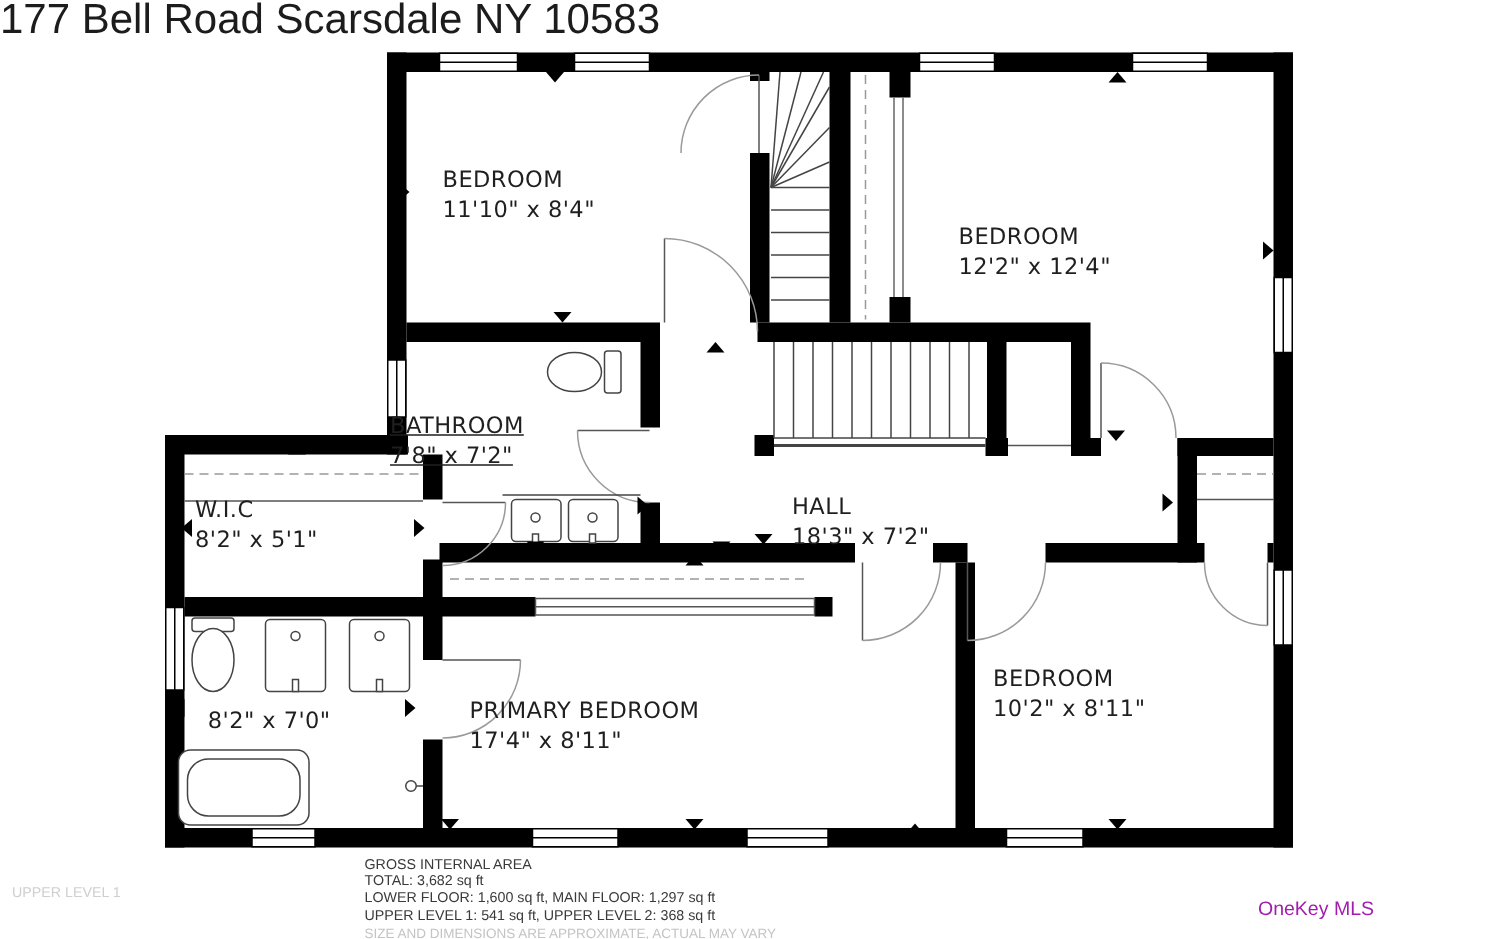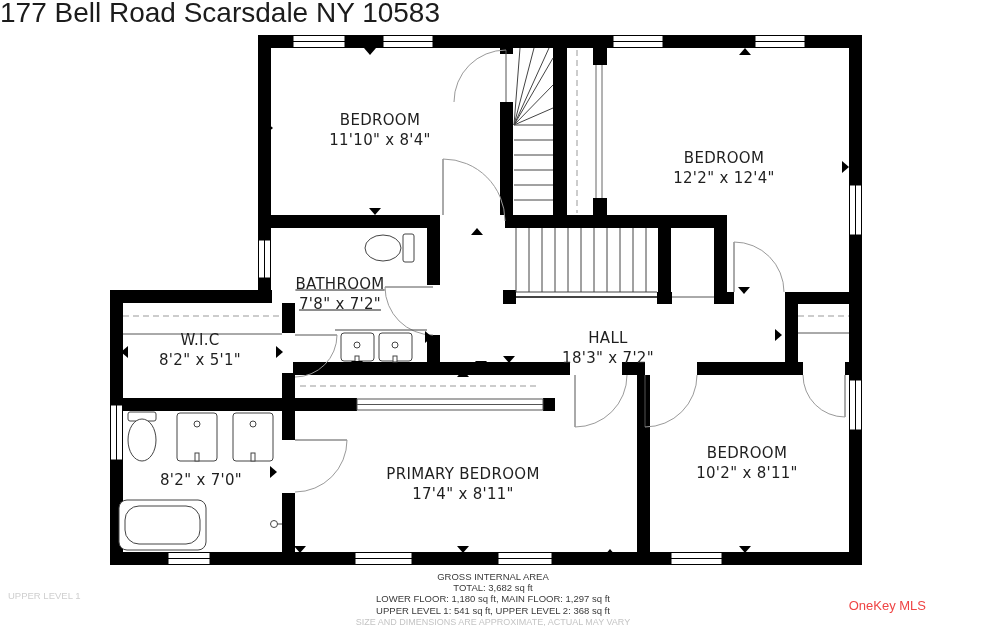--- a/index.html
+++ b/index.html
@@ -1,29 +1,29 @@
 <!DOCTYPE html>
 <html><head>
 <meta charset="utf-8">
 <style>
   html,body{margin:0;padding:0;background:#fff;}
   .page{position:relative;width:940px;height:626px;background:#ffffff;overflow:hidden;
         font-family:"Liberation Sans",sans-serif;}
   .title{position:absolute;left:0px;top:-3px;font-size:28px;color:#1c1c1c;
          font-family:"Liberation Sans",sans-serif;letter-spacing:0px;}
   .plan-svg{position:absolute;left:0;top:0;}
-  .room-label{position:absolute;transform:translate(-50%,-50%);text-align:center;
+  .room-label{position:absolute;transform:translate(-50%,-50%);
               font-family:"DejaVu Sans",sans-serif;color:#1f1f1f;font-size:15px;
               line-height:1.3;letter-spacing:.3px;}
   .room-label .rname{white-space:pre-line;}
-  .footer{position:absolute;left:243px;top:571px;width:500px;text-align:center;
+  .footer{position:absolute;left:243px;top:571px;width:500px;
           font-size:9.5px;line-height:1.18;color:#3a3a3a;}
   .footer .disclaimer{color:#c4c4c4;font-size:9px;margin-top:1px;}
   .wm-level{position:absolute;left:8px;top:590px;font-size:9.5px;color:#cfcfcf;}
-  .wm-brand{position:absolute;right:14px;top:598px;font-size:13px;color:#ef4444;}
+  .wm-brand{position:absolute;right:24px;top:598px;font-size:13px;color:#a21caf;}
 </style>
 </head>
 <body>
 
 <div class="page">
 
   <div class="title">177 Bell Road Scarsdale NY 10583</div>
 
   <svg class="plan-svg" width="991" height="626" viewBox="0 0 991 626" xmlns="http://www.w3.org/2000/svg">
 
@@ -303,21 +303,21 @@
     <div class="rdims">17'4" x 8'11"</div>
   </div>
   <div class="room-label" style="left:747px;top:463px;width:170px;">
     <div class="rname">BEDROOM</div>
     <div class="rdims">10'2" x 8'11"</div>
   </div>
 
   <div class="footer">
     <div>GROSS INTERNAL AREA</div>
     <div>TOTAL: 3,682 sq ft</div>
-    <div>LOWER FLOOR: 1,180 sq ft, MAIN FLOOR: 1,297 sq ft</div>
+    <div>LOWER FLOOR: 1,600 sq ft, MAIN FLOOR: 1,297 sq ft</div>
     <div>UPPER LEVEL 1: 541 sq ft, UPPER LEVEL 2: 368 sq ft</div>
     <div class="disclaimer">SIZE AND DIMENSIONS ARE APPROXIMATE, ACTUAL MAY VARY</div>
   </div>
 
   <div class="wm-level">UPPER LEVEL 1</div>
   <div class="wm-brand">OneKey MLS</div>
 
 </div>
 
 </body></html>

